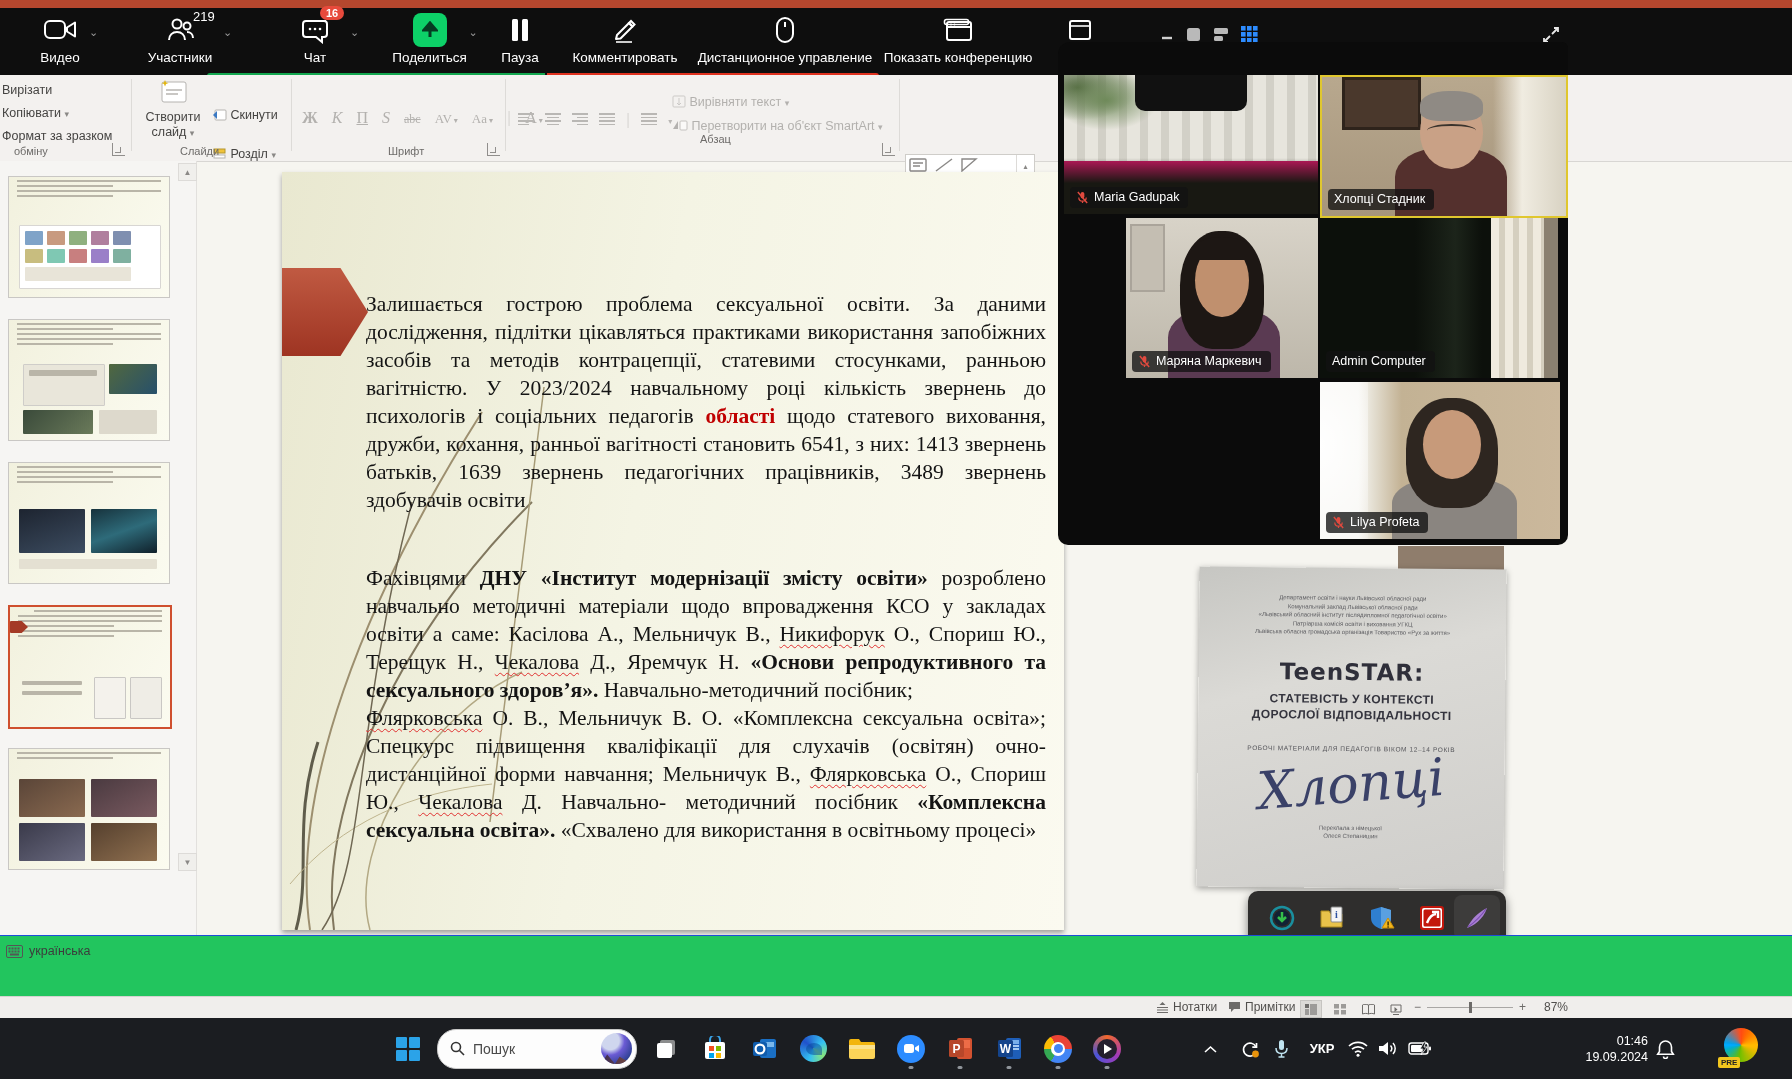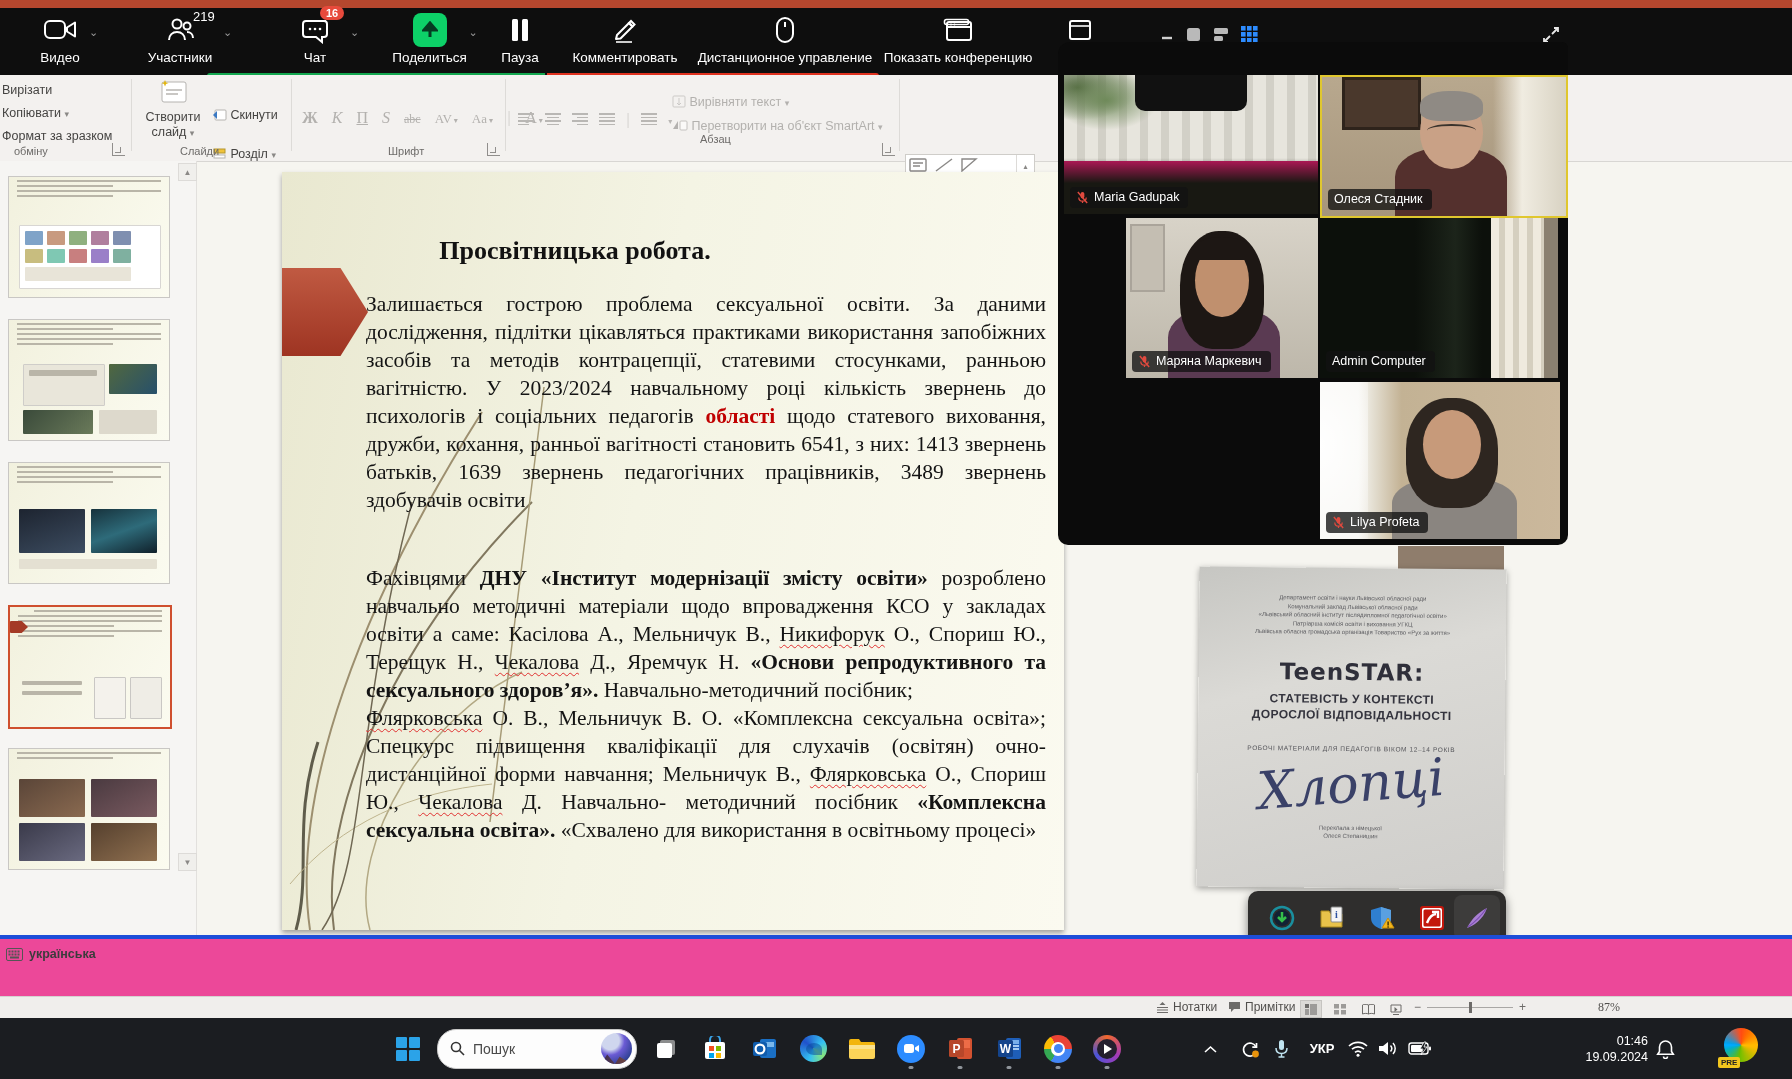--- a/index.html
+++ b/index.html
@@ -86,21 +86,21 @@
   #doc-script{font-family:"DejaVu Serif",serif;font-style:italic;font-size:52px;color:#3a4168;
     transform:rotate(-5deg);margin-top:2px;}
   .doc-tr{font-size:6px;color:#5c5c60;line-height:8px;}
   
   #tray-popup{left:1248px;top:891px;width:258px;height:106px;background:#2f2e2d;border-radius:10px;
     box-shadow:0 4px 10px rgba(0,0,0,.5);}
   .pop-ico{position:absolute;width:28px;height:28px;display:flex;align-items:center;justify-content:center;cursor:pointer;}
   #feather-box{position:absolute;left:206px;top:4px;width:46px;height:46px;background:#3d3c3b;border-radius:8px;
     display:flex;align-items:center;justify-content:center;cursor:pointer;}
   
-  #white-band{left:0;top:935px;width:1792px;height:61px;background:#ec4899;border-top:4px solid #1d4ed8;font-weight:bold;}
+  #white-band{left:0;top:935px;width:1792px;height:61px;background:#22c55e;border-top:1px solid #1d4ed8;}
   #lang-bar{position:absolute;left:6px;top:8px;display:flex;gap:6px;align-items:center;color:#3c3c3c;font-size:12.5px;cursor:pointer;}
   #status-strip{left:0;top:996px;width:1792px;height:22px;background:#f0eeec;border-top:1px solid #d5d3d1;
     font-size:12px;color:#514f4d;}
   .st-item{position:absolute;top:3px;display:flex;align-items:center;gap:4px;cursor:pointer;white-space:nowrap;}
   .view-ico{width:20px;height:16px;display:flex;align-items:center;justify-content:center;cursor:pointer;}
   .view-ico.sel{background:#dcdad7;border:1px solid #c6c4c1;}
   
   #taskbar{left:0;top:1018px;width:1792px;height:61px;background:#1b1d21;}
   #tb-center{position:absolute;left:388px;top:0;height:61px;display:flex;align-items:center;gap:9px;}
   .tb-btn{width:40px;height:44px;border-radius:6px;display:flex;align-items:center;justify-content:center;position:relative;cursor:pointer;}
@@ -483,21 +483,20 @@
       <path d="M28 758 C 8 620, 80 430, 200 240" stroke="#8f7f5d" stroke-width="2"></path>
       <path d="M52 758 C 36 640, 110 470, 250 330" stroke="#6e6349" stroke-width="2"></path>
       <path d="M14 758 C 30 700, 10 650, 36 570" stroke="#474433" stroke-width="3"></path>
       <path d="M88 758 C 64 670, 150 540, 240 500" stroke="#a89c74" stroke-width="1.5"></path>
       <path d="M8 712 C 60 650, 130 620, 210 612" stroke="#b6aa80" stroke-width="1"></path>
       <path d="M40 758 C 86 690, 70 560, 130 330" stroke="#59503c" stroke-width="1.5"></path>
       <path d="M208 650 C 224 520, 238 400, 262 215" stroke="#9a8d66" stroke-width="1.5"></path>
     </g>
   </svg>
   <div id="red-arrow"></div>
-  <div id="slide-title">Просвітницька робота.</div>
   <div id="slide-text">
     <p class="gap"><span>Залишається гострою проблема сексуальної освіти. За даними дослідження, підлітки цікавляться практиками використання запобіжних засобів та методів контрацепції, статевими стосунками, ранньою вагітністю. У 2023/2024 навчальному році кількість звернень до психологів і соціальних педагогів </span><span class="red">області</span><span> щодо статевого виховання, дружби, кохання, ранньої вагітності становить 6541, з них: 1413 звернень батьків, 1639 звернень педагогічних працівників, 3489 звернень здобувачів освіти</span></p>
     <p><span>Фахівцями </span><span class="b">ДНУ «Інститут модернізації змісту освіти»</span><span> розроблено навчально методичні матеріали щодо впровадження КСО у закладах освіти а саме: Касілова А., Мельничук В., </span><span class="sq">Никифорук</span><span> О., Спориш Ю., Терещук Н., </span><span class="sq">Чекалова</span><span> Д., Яремчук Н. </span><span class="b">«Основи репродуктивного та сексуального здоров’я».</span><span> Навчально-методичний посібник;</span></p>
     <p><span> </span><span class="sq">Флярковська</span><span> О. В., Мельничук В. О. «Комплексна сексуальна освіта»; Спецкурс підвищення кваліфікації для слухачів (освітян) очно-дистанційної форми навчання; Мельничук В., </span><span class="sq">Флярковська</span><span> О., Спориш Ю., </span><span class="sq">Чекалова</span><span> Д. Навчально- методичний посібник </span><span class="b">«Комплексна сексуальна освіта».</span><span> «Схвалено для використання в освітньому процесі»</span></p>
   </div>
 </div>
 
 <div class="abs" id="video-panel">
 
   <div class="tile" style="left:6px;top:33px;width:254px;height:139px;">
@@ -516,21 +515,21 @@
   </div>
   <div class="tile active" style="left:262px;top:33px;width:244px;height:139px;">
     <div class="abs" style="left:0;top:0;width:100%;height:100%;background:linear-gradient(180deg,#b8a88e,#a6957c);"></div>
     <div class="abs" style="left:8%;top:0;width:30%;height:34%;background:#4a382c;border:3px solid #2e231b;"></div>
     <div class="abs" style="left:70%;top:0;width:30%;height:100%;background:linear-gradient(90deg,rgba(246,243,236,0),#f0ece1 40%,#d8d2c2);"></div>
     <div class="body" style="left:30%;bottom:-4px;width:46%;height:52%;background:#54302d;"></div>
     <div class="head" style="left:40%;top:14%;width:26%;height:52%;background:#c9a186;"></div>
     <div class="abs" style="left:40%;top:10%;width:26%;height:22%;background:#8f8a84;border-radius:45% 45% 30% 30%;"></div>
     <div class="abs" style="left:43%;top:34%;width:20%;height:8%;border-top:2px solid #3a332c;border-radius:50%;"></div>
     <div class="name-tag">
-      <span>Олеся Стадник</span>
+      <span>Хлопці Стадник</span>
     </div>
   </div>
 
   <div class="tile" style="left:68px;top:176px;width:192px;height:160px;">
     <div class="abs" style="left:0;top:0;width:100%;height:100%;background:linear-gradient(180deg,#d8d3c8,#bdb7aa);"></div>
     <div class="abs" style="left:2%;top:4%;width:16%;height:40%;background:#c4beb2;border:2px solid #aaa49a;"></div>
     <div class="body" style="left:22%;bottom:-4px;width:58%;height:46%;background:#5a3a52;"></div>
     <div class="abs" style="left:28%;top:8%;width:44%;height:74%;background:#1d1714;border-radius:46% 46% 38% 38%;"></div>
     <div class="head" style="left:36%;top:16%;width:28%;height:46%;background:#c0906e;"></div>
     <div class="abs" style="left:36%;top:12%;width:28%;height:14%;background:#1d1714;border-radius:50% 50% 0 0;"></div>
@@ -699,21 +698,21 @@
         </svg>
       </span>
   </div>
   <div class="st-item" style="left:1408px;gap:0;">
     <span style="padding:0 6px;color:#6d6b69;">−</span>
     <span style="display:inline-block;width:86px;height:1px;background:#a9a7a5;position:relative;">
       <span style="position:absolute;left:42px;top:-5px;width:3px;height:11px;background:#6d6b69;"></span>
     </span>
     <span style="padding:0 6px;color:#6d6b69;">+</span>
   </div>
-  <div class="st-item" style="left:1598px;font-family:Liberation Serif, serif;">
+  <div class="st-item" style="left:1544px;">
       <span>87%</span>
     </div>
 </div>
 
 <div class="abs" id="taskbar">
   <div id="tb-center">
     <div class="tb-btn">
       <svg width="26" height="26" viewBox="0 0 26 26">
           <g fill="#2ba3e8">
             <rect x="1" y="1" width="11" height="11" rx="1"></rect>

